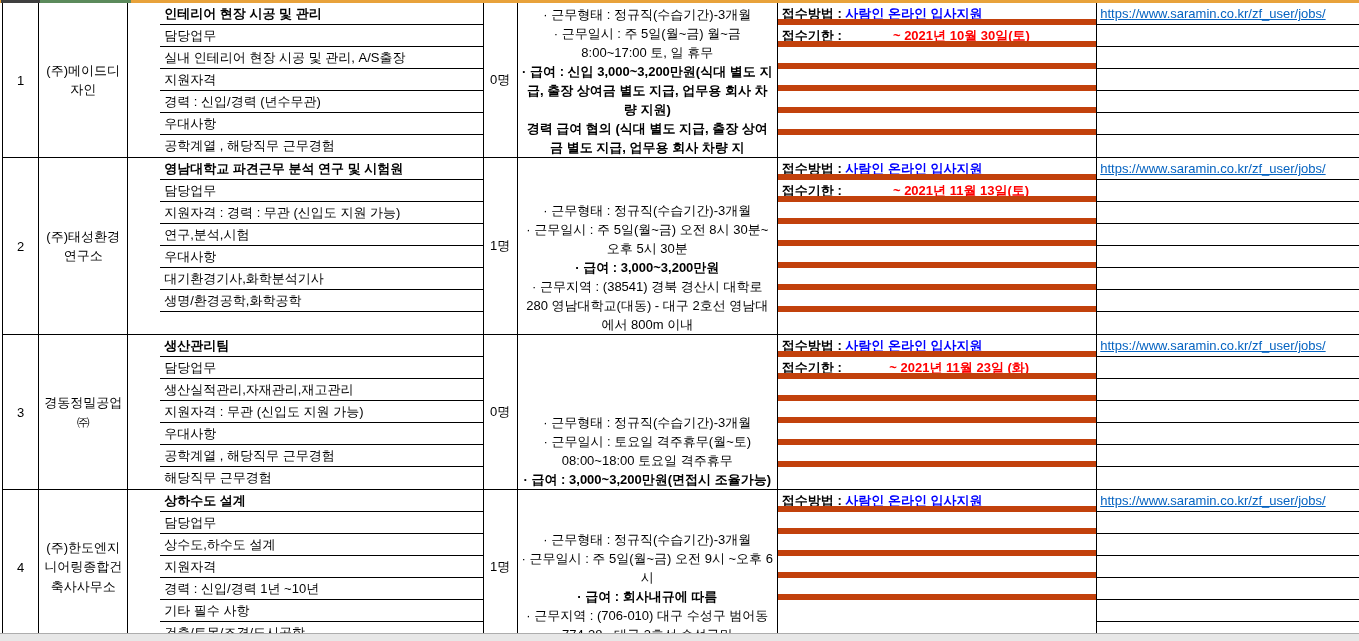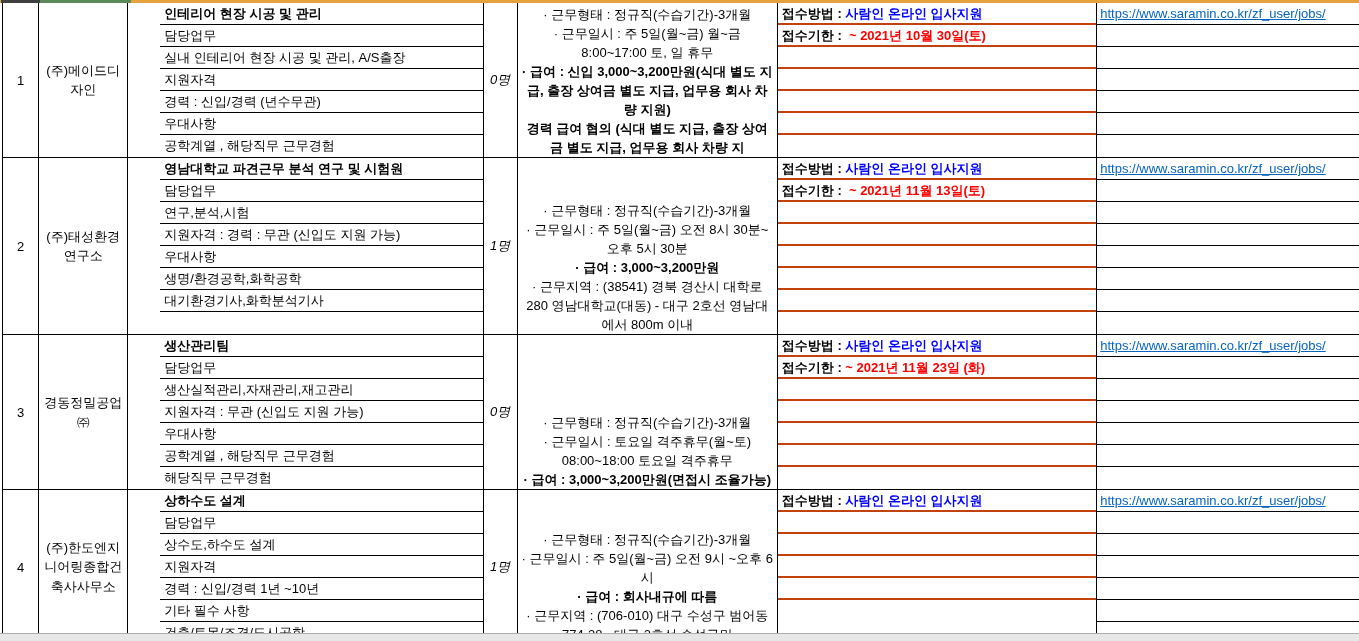--- a/index.html
+++ b/index.html
@@ -26,38 +26,38 @@
     justify-content:center; font-size:13px; }
   .company-cell { width:91px; display:flex; align-items:center; justify-content:center;
     text-align:center; font-size:13px; line-height:1.5; word-break:break-all; padding:7px 2px; }
 
   .details-col { width:331px; display:flex; flex-direction:column;margin-left:32px; }
   .detail-row { height:22px; border-bottom:1px solid #000; font-size:13px; line-height:21px;
     padding-left:4px; white-space:nowrap; overflow:hidden; }
   .details-col .detail-row:last-child { border-bottom:none; }
 
   .headcount-cell { width:35px; display:flex; align-items:center; justify-content:center;
-    font-size:13px;font-style:italic; }
+    font-size:13px; }
 
   .conditions-cell { width:266px; display:flex; flex-direction:column; justify-content:flex-end;
     text-align:center; font-size:13px; line-height:19px; padding:0 3px; overflow:hidden; }
 
   .apply-col { width:327px; display:flex; flex-direction:column; }
-  .apply-row { height:22px; border-bottom:2px solid #c2410c; font-size:13px; line-height:21px;
+  .apply-row { height:22px; border-bottom:6px solid #c2410c; font-size:13px; line-height:21px;
     padding-left:4px; white-space:pre; overflow:hidden; font-weight:700; }
   .apply-col .apply-row:last-child { border-bottom:none; }
 
   .url-col { width:268px; display:flex; flex-direction:column; border-right:none !important; }
   .url-row { height:22px; border-bottom:1px solid #000; font-size:13px; line-height:21px;
     padding-left:3px; white-space:nowrap; overflow:hidden; }
   .url-col .url-row:last-child { border-bottom:none; }
 
   .b { font-weight:700; }
   .blue { color:#0000FF; }
-  .red  { color:#FF0000; }
+  .red  { color:#FF0000;margin-left:44px; }
   .url-link { color:#0563C1; text-decoration:underline; cursor:pointer; }
 </style>
 </head>
 <body>
 
 <div id="screen">
   <div class="top-strip">
     <span class="seg-dark"></span>
     <span class="seg-green"></span>
   </div>
@@ -100,25 +100,25 @@
           <div class="url-row"></div>
           <div class="url-row"></div>
         </div>
       </div>
       <div class="group-row">
         <div class="num-cell">2</div>
         <div class="company-cell">(주)태성환경연구소</div>
         <div class="details-col">
           <div class="detail-row b">영남대학교 파견근무 분석 연구 및 시험원</div>
           <div class="detail-row">담당업무</div>
+          <div class="detail-row">지원자격 : 경력 : 무관 (신입도 지원 가능)</div>
           <div class="detail-row">연구,분석,시험</div>
-          <div class="detail-row">지원자격 : 경력 : 무관 (신입도 지원 가능)</div>
           <div class="detail-row">우대사항</div>
+          <div class="detail-row">대기환경기사,화학분석기사</div>
           <div class="detail-row">생명/환경공학,화학공학</div>
-          <div class="detail-row">대기환경기사,화학분석기사</div>
           <div class="detail-row"></div>
         </div>
         <div class="headcount-cell">1명</div>
         <div class="conditions-cell">
           <div class="condition-line">· 근무형태 : 정규직(수습기간)-3개월</div>
           <div class="condition-line">· 근무일시 : 주 5일(월~금) 오전 8시 30분~오후 5시 30분</div>
           <div class="condition-line b">· 급여 : 3,000~3,200만원</div>
           <div class="condition-line">· 근무지역 : (38541) 경북 경산시 대학로 280 영남대학교(대동) - 대구 2호선 영남대 에서 800m 이내</div>
         </div>
         <div class="apply-col">

